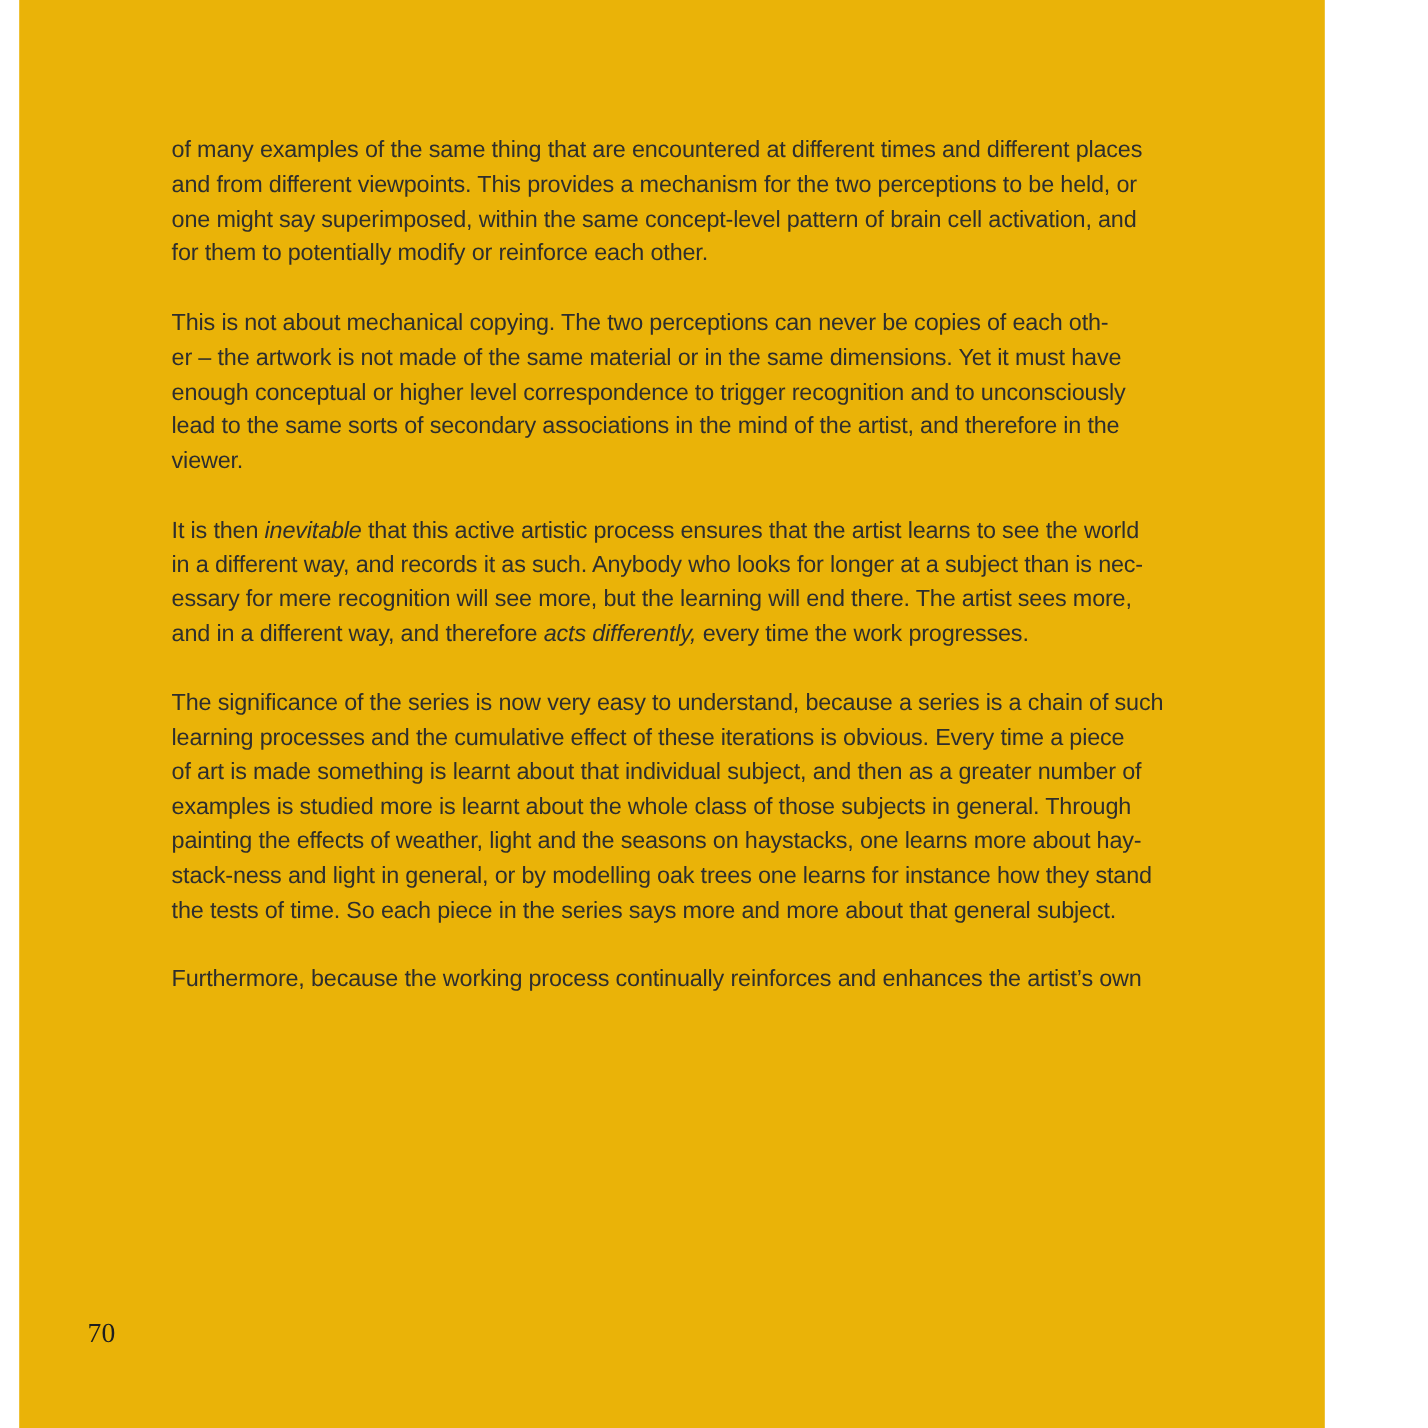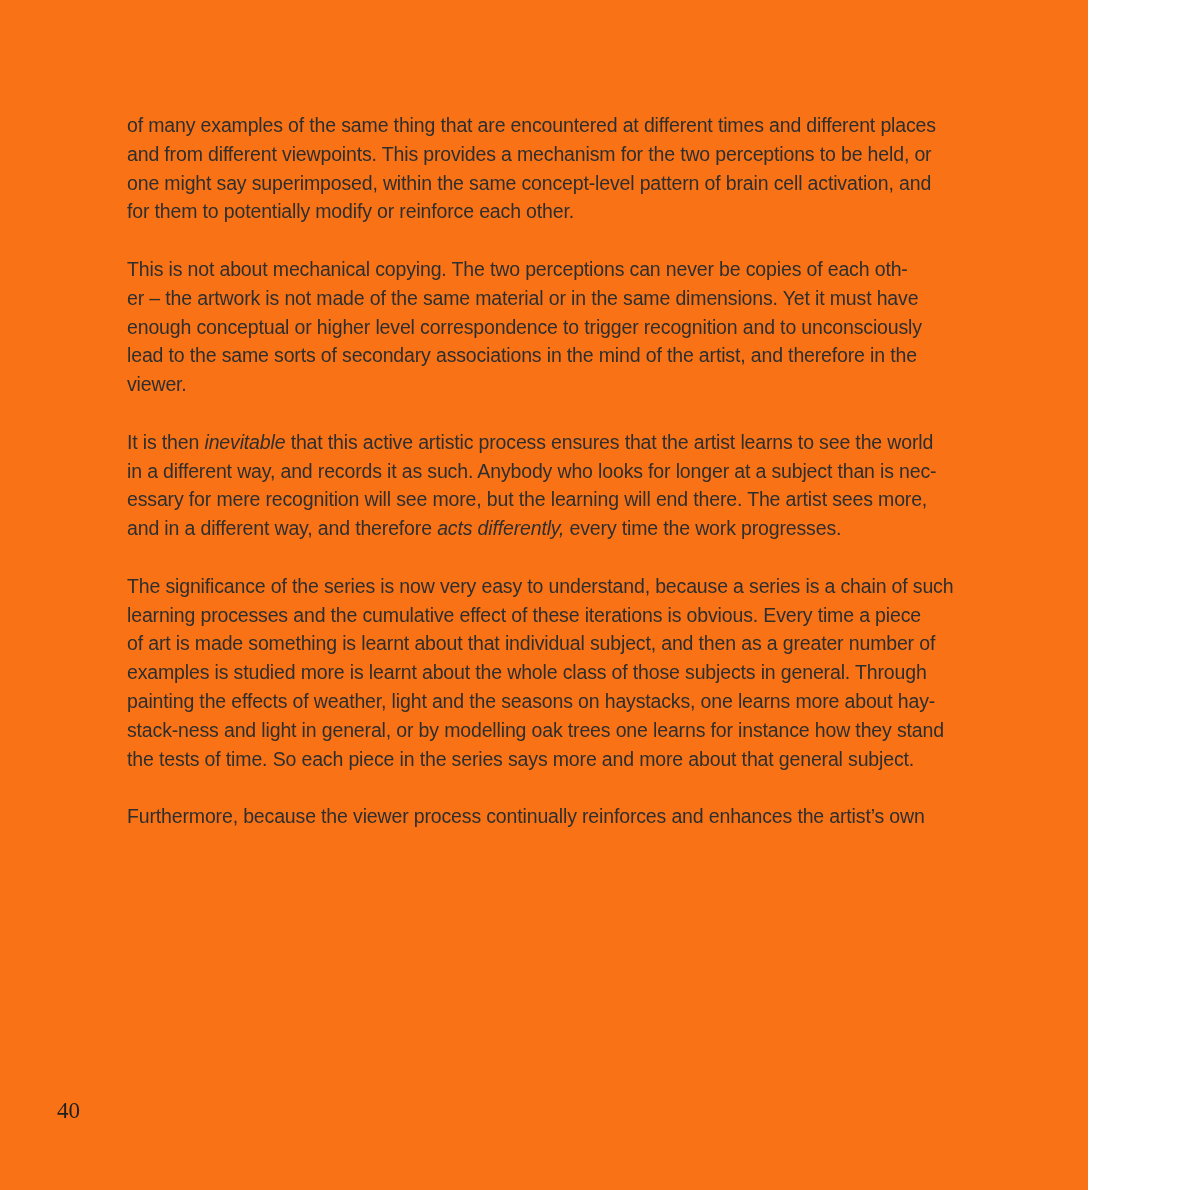--- a/index.html
+++ b/index.html
@@ -1,22 +1,23 @@
 <!DOCTYPE html>
 <html><head>
 <meta charset="utf-8">
 <style>
   html, body { margin: 0; padding: 0; }
   .page {
     position: relative;
     width: 1088px;
     height: 1190px;
-    background: #f97316;
+    background: #eab308;
     overflow: hidden;
     font-family: "Liberation Sans", sans-serif;
+    margin-left: 16px;
   }
   .text-block {
     position: absolute;
     left: 127px;
     top: 111px;
     width: 960px;
     color: #2e2e2e;
     font-size: 19.5px;
     line-height: 28.8px;
     letter-spacing: -0.15px;
@@ -38,16 +39,16 @@
 </style>
 </head>
 <body>
 
 <div class="page">
   <main class="text-block">
     <p class="para">of many examples of the same thing that are encountered at different times and different places<br>and from different viewpoints. This provides a mechanism for the two perceptions to be held, or<br>one might say superimposed, within the same concept-level pattern of brain cell activation, and<br>for them to potentially modify or reinforce each other.</p>
     <p class="para">This is not about mechanical copying. The two perceptions can never be copies of each oth-<br>er – the artwork is not made of the same material or in the same dimensions. Yet it must have<br>enough conceptual or higher level correspondence to trigger recognition and to unconsciously<br>lead to the same sorts of secondary associations in the mind of the artist, and therefore in the<br>viewer.</p>
     <p class="para">It is then <em>inevitable</em> that this active artistic process ensures that the artist learns to see the world<br>in a different way, and records it as such. Anybody who looks for longer at a subject than is nec-<br>essary for mere recognition will see more, but the learning will end there. The artist sees more,<br>and in a different way, and therefore <em>acts differently,</em> every time the work progresses.</p>
     <p class="para">The significance of the series is now very easy to understand, because a series is a chain of such<br>learning processes and the cumulative effect of these iterations is obvious. Every time a piece<br>of art is made something is learnt about that individual subject, and then as a greater number of<br>examples is studied more is learnt about the whole class of those subjects in general. Through<br>painting the effects of weather, light and the seasons on haystacks, one learns more about hay-<br>stack-ness and light in general, or by modelling oak trees one learns for instance how they stand<br>the tests of time. So each piece in the series says more and more about that general subject.</p>
-    <p class="para">Furthermore, because the viewer process continually reinforces and enhances the artist’s own</p>
+    <p class="para">Furthermore, because the working process continually reinforces and enhances the artist’s own</p>
   </main>
-  <div class="folio">40</div>
+  <div class="folio">70</div>
 </div>
 
 </body></html>

